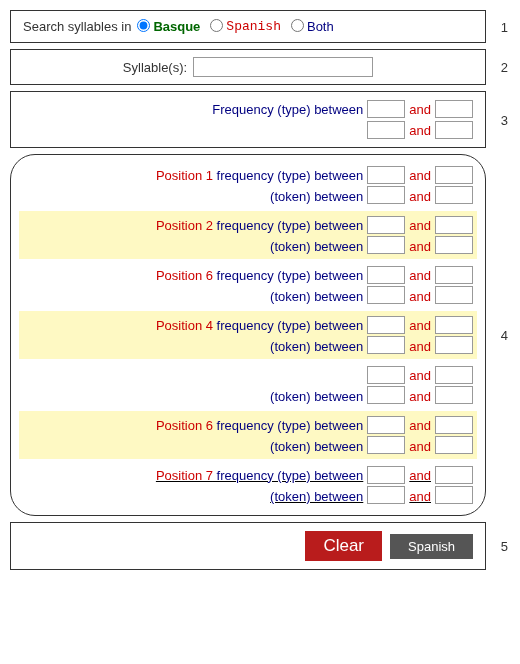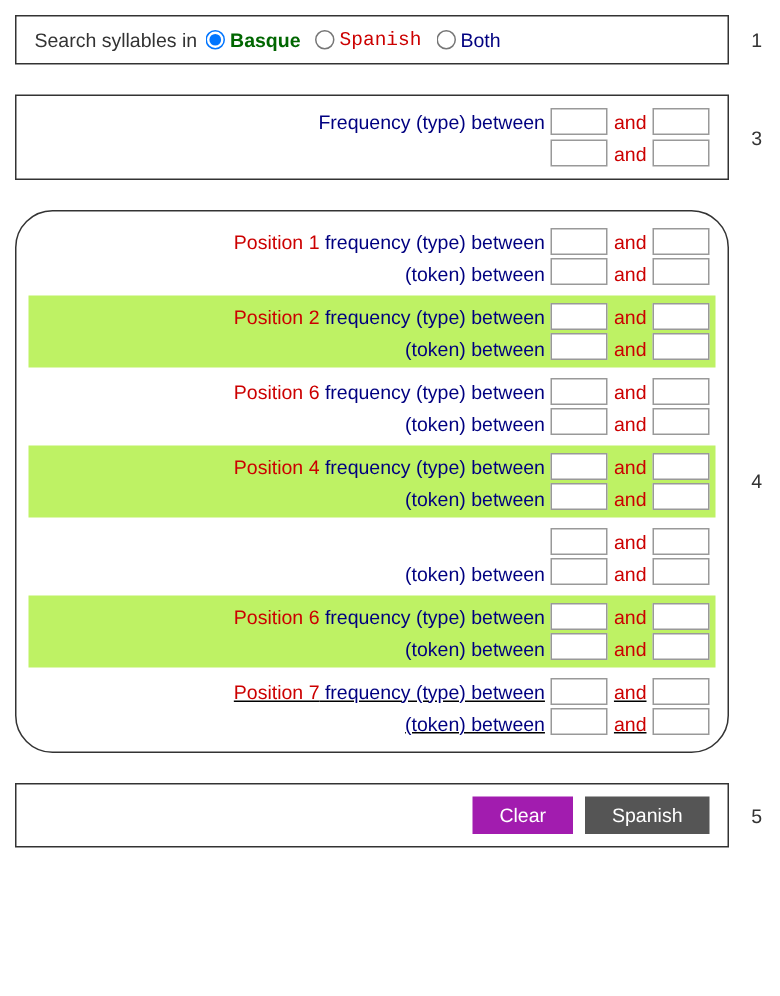--- a/index.html
+++ b/index.html
@@ -12,21 +12,21 @@
       align-items: center;
       min-height: 100vh;
     }
     .page {
       width: 520px;
       min-height: 664px;
       background: #fff;
       padding: 10px;
       display: flex;
       flex-direction: column;
-      gap: 20px;
+      gap: 6px;
     }
     .section {
       border: 1.5px solid #333;
       position: relative;
     }
     .section-number {
       position: absolute;
       right: -22px;
       top: 50%;
       transform: translateY(-50%);
@@ -49,21 +49,21 @@
       color: #333;
       white-space: nowrap;
     }
     .radio-group {
       display: flex;
       align-items: center;
       gap: 10px;
     }
     .radio-item {
       display: flex;
-      align-items: center;
+      align-items: flex-start;
       gap: 3px;
       cursor: pointer;
     }
     .radio-item input[type="radio"] {
       margin: 0;
     }
     .radio-basque { color: #006600; font-weight: bold; }
     .radio-spanish { color: #cc0000; font-family: Liberation Mono, monospace; }
     .radio-both { color: #000080; }
 
@@ -115,21 +115,21 @@
     .section-4 {
       padding: 6px 8px;
       border-radius: 25px;
     }
     .pos-block {
       padding: 5px 4px;
       margin-bottom: 2px;
     }
     .pos-block:last-child { margin-bottom: 0; text-decoration: underline; }
     .pos-block.shaded {
-      background: #bef264;
+      background: #fef9c3;
     }
     .pos-row {
       display: flex;
       align-items: center;
       justify-content: flex-end;
       gap: 4px;
       margin-bottom: 2px;
     }
     .pos-row:last-child { margin-bottom: 0; align-items: flex-end; }
     .pos-label {
@@ -141,25 +141,25 @@
 
     
     .section-5 {
       padding: 8px 12px;
       display: flex;
       align-items: center;
       justify-content: flex-end;
       gap: 8px;
     }
     .btn-clear {
-      background: #a21caf;
+      background: #b91c1c;
       color: #fff;
       border: none;
       padding: 5px 18px;
-      font-size: 13px;
+      font-size: 17px;
       cursor: pointer;
     }
     .btn-submit {
       background: #555;
       color: #fff;
       border: none;
       padding: 5px 18px;
       font-size: 13px;
       cursor: pointer;
     }
@@ -183,20 +183,27 @@
         </label>
         <label class="radio-item">
           <input type="radio" name="language" value="both" style="">
           <span class="radio-both">Both</span>
         </label>
       </div>
     </div>
     <span class="section-number">1</span>
   </div>
 
+  <div class="section-wrapper">
+    <div class="section section-2">
+      <label>Syllable(s):</label>
+      <input type="text" class="" style="">
+    </div>
+    <span class="section-number">2</span>
+  </div>
 
   <div class="section-wrapper">
     <div class="section section-3">
       <div class="freq-row">
         <span class="freq-label">Frequency (type) between</span>
         <input type="text" class="freq-input" style="">
         <span class="and-text">and</span>
         <input type="text" class="freq-input" style="">
       </div>
       <div class="freq-row">

